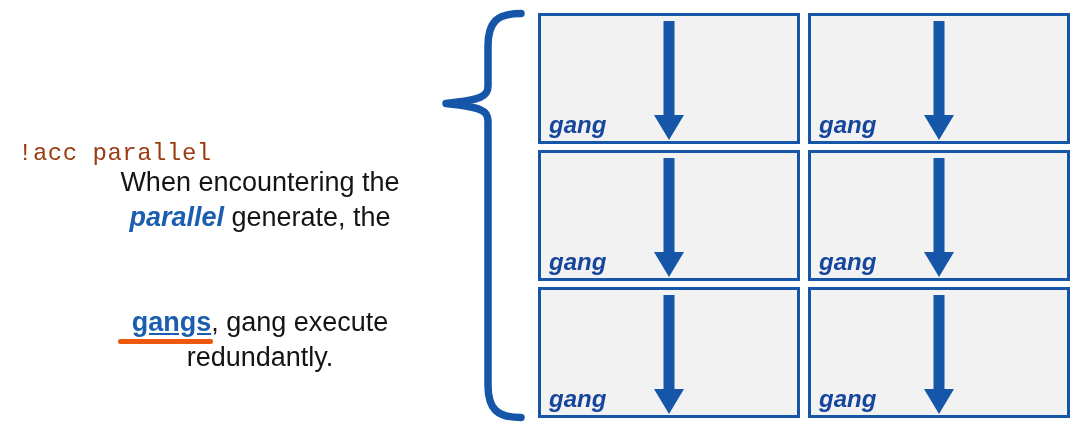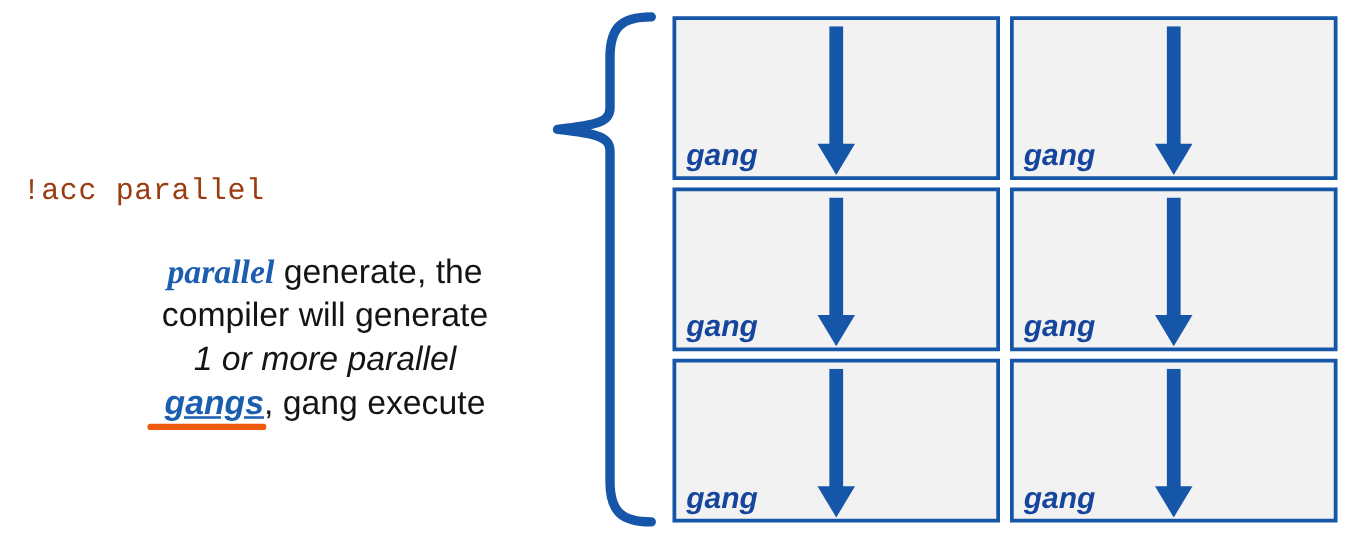--- a/index.html
+++ b/index.html
@@ -30,28 +30,26 @@
     width:404px;
     text-align:center;
     font-size:27px;
     line-height:35px;
     color:#141414;
   }
   .kw-blue {
     color:#1B5EB0;
     font-weight:bold;
     font-style:italic;
-    font-family:Liberation Serif, serif;
   }
   .italic { font-style:italic; }
   .gangs-word {
     position:relative;
     color:#1B5EB0;
     font-weight:bold;
-    font-style:italic;
     text-decoration:underline;
     text-decoration-color:#1B5EB0;
     text-align:right;
   }
   .gangs-word::after {
     content:"";
     position:absolute;
     left:-14px; right:-2px;
     bottom:-7px;
     height:5px;
@@ -98,25 +96,26 @@
     left:50%; top:5px;
     transform:translateX(-50%);
   }
 </style>
 </head>
 <body>
 
 <div class="code-label">!acc parallel</div>
 
 <div class="paragraph">
+  <span>When encountering the</span><br>
+  <span class="kw-blue">parallel</span><span> generate, the</span><br>
   <br>
-  <span class="kw-blue">parallel</span><span> generate, the</span><br>
-  <span>compiler will generate</span><br>
-  <span class="italic">1 or more parallel</span><br>
+  <br>
   <span class="gangs-word">gangs</span><span>, gang execute</span><br>
+  <span>redundantly.</span>
 </div>
 
 <svg class="brace-svg" width="1087" height="432" viewBox="0 0 1087 432" aria-hidden="true">
   <path d="M 521 13.5
            C 497 13.5 488 22 488 46
            L 488 86
            C 488 97 480 100 446 103.5
            C 480 107 488 110 488 121
            L 488 385
            C 488 409 497 417.5 521 417.5" fill="none" stroke="#1656A8" stroke-width="7.5" stroke-linecap="round" stroke-linejoin="round"></path>

